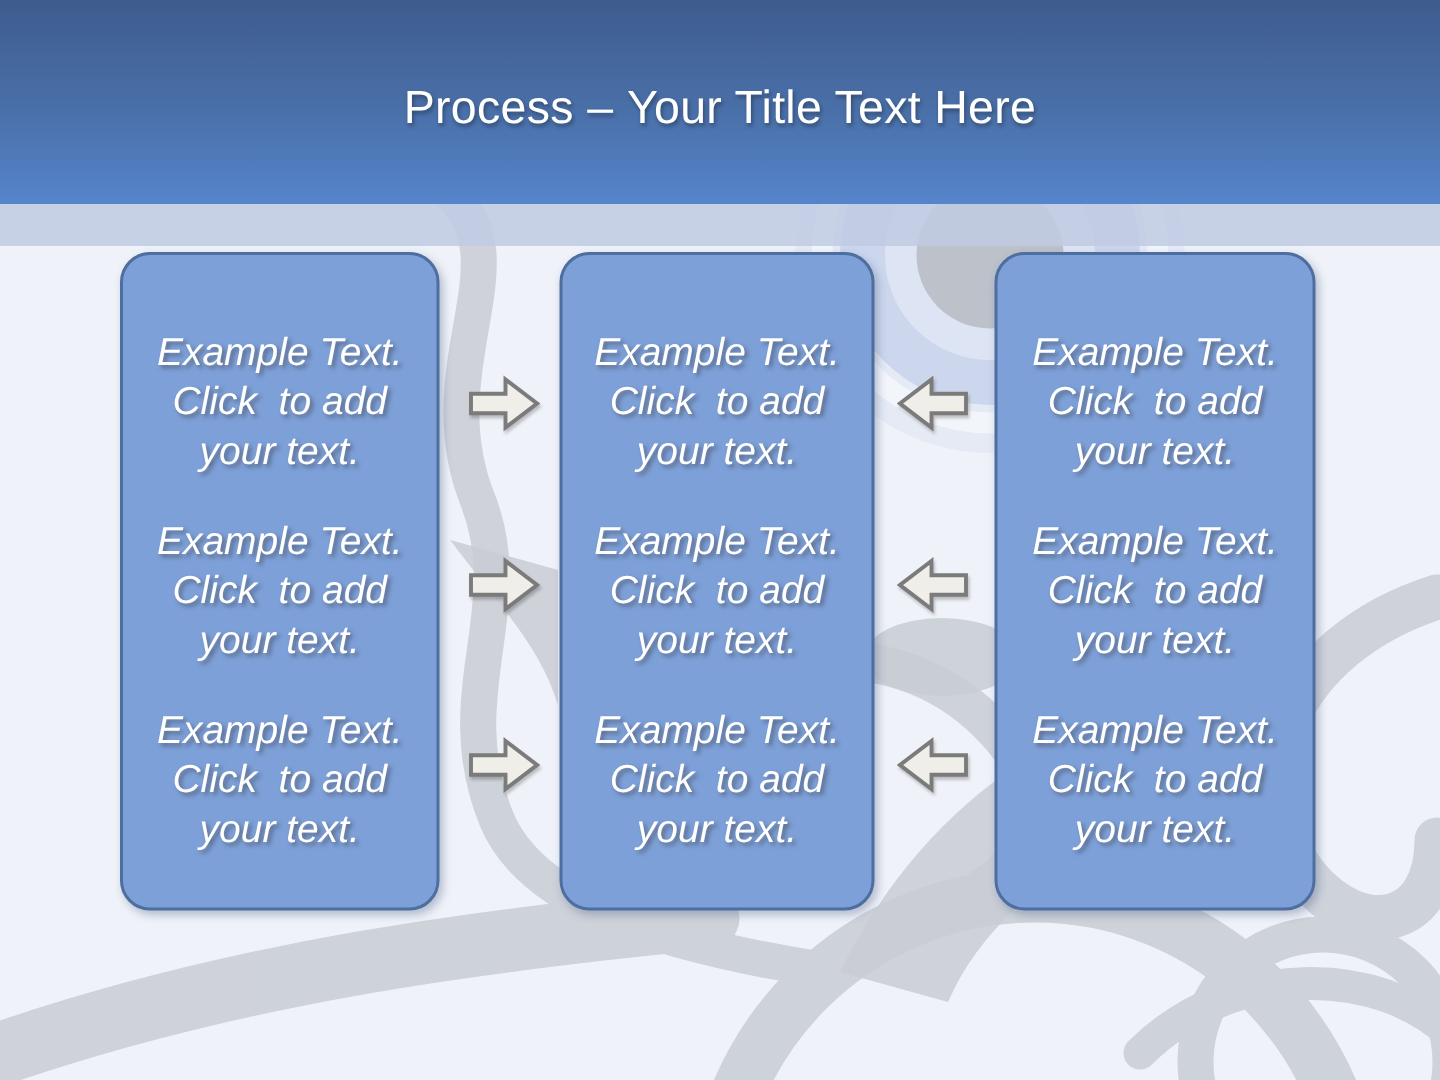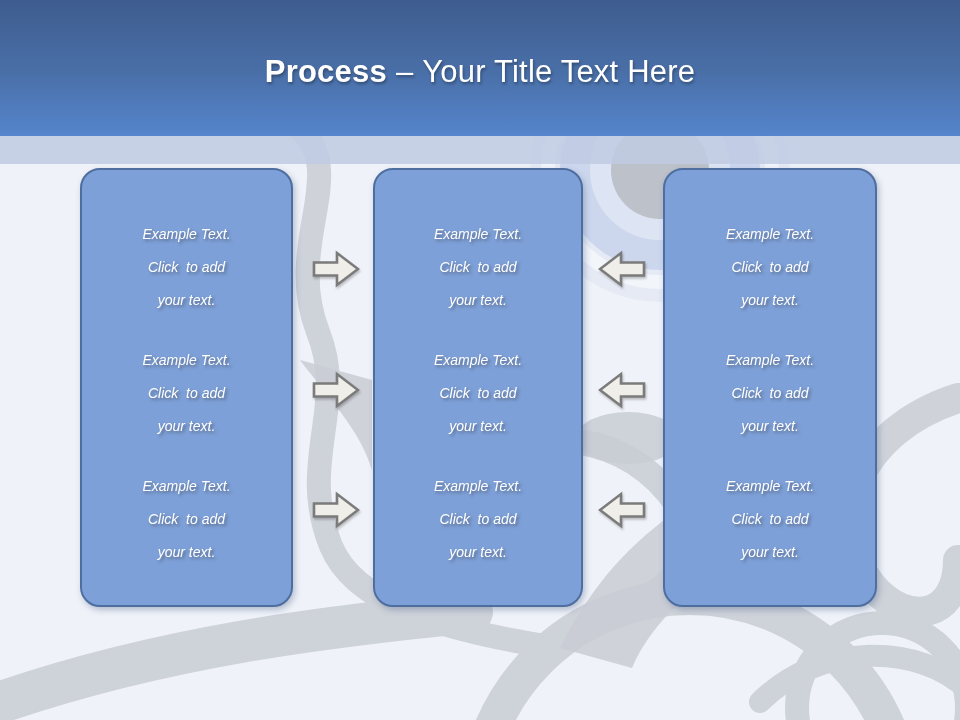--- a/index.html
+++ b/index.html
@@ -12,33 +12,33 @@
   
   .band{position:absolute;left:0;top:136px;width:960px;height:28px;
         background:rgba(192,203,227,0.85);z-index:1;}
 
   
   .header{position:absolute;left:0;top:0;width:960px;height:136px;z-index:3;
           background:linear-gradient(180deg,#3E5C8E 0%,#4A70A9 55%,#5585CC 100%);}
   .title{position:absolute;left:0;top:54px;width:960px;text-align:center;
          color:#FFFFFF;font-size:31px;letter-spacing:.2px;
          text-shadow:1px 2px 3px rgba(0,0,0,0.35);}
-  .title .em{font-weight:bold;}
+  .title .em{font-weight:normal;}
   .title .sep{margin:0 9px;font-weight:normal;}
 
   
   .box{position:absolute;top:168px;height:439px;width:213px;box-sizing:border-box;
        background:#7DA0D8;border:2.5px solid #4E6EA0;border-radius:20px;
        box-shadow:2px 3px 6px rgba(80,100,140,0.38);z-index:2;
        display:flex;flex-direction:column;justify-content:space-between;
        padding:48px 6px 36px 6px;}
   .box.c1{left:80px;}
   .box.c2{left:373px;width:210px;}
   .box.c3{left:663px;width:214px;}
-  .ph-text{color:#FFFFFF;font-style:italic;font-size:14px;line-height:33px;
+  .ph-text{color:#FFFFFF;font-style:italic;font-size:26px;line-height:33px;
            text-align:center;white-space:pre-wrap;
            text-shadow:2px 2px 3px rgba(70,75,90,0.65);}
 
   
   .arrow{position:absolute;width:48px;height:38px;z-index:2;
          filter:drop-shadow(1px 2px 1px rgba(0,0,0,0.22));}
   .arrow svg{display:block;width:100%;height:100%;}
   .ar1{left:312px;top:250px;} .ar2{left:312px;top:371px;} .ar3{left:312px;top:491px;}
   .al1{left:598px;top:250px;} .al2{left:598px;top:371px;} .al3{left:598px;top:491px;}
   .arrow.left svg{transform:scaleX(-1);}

